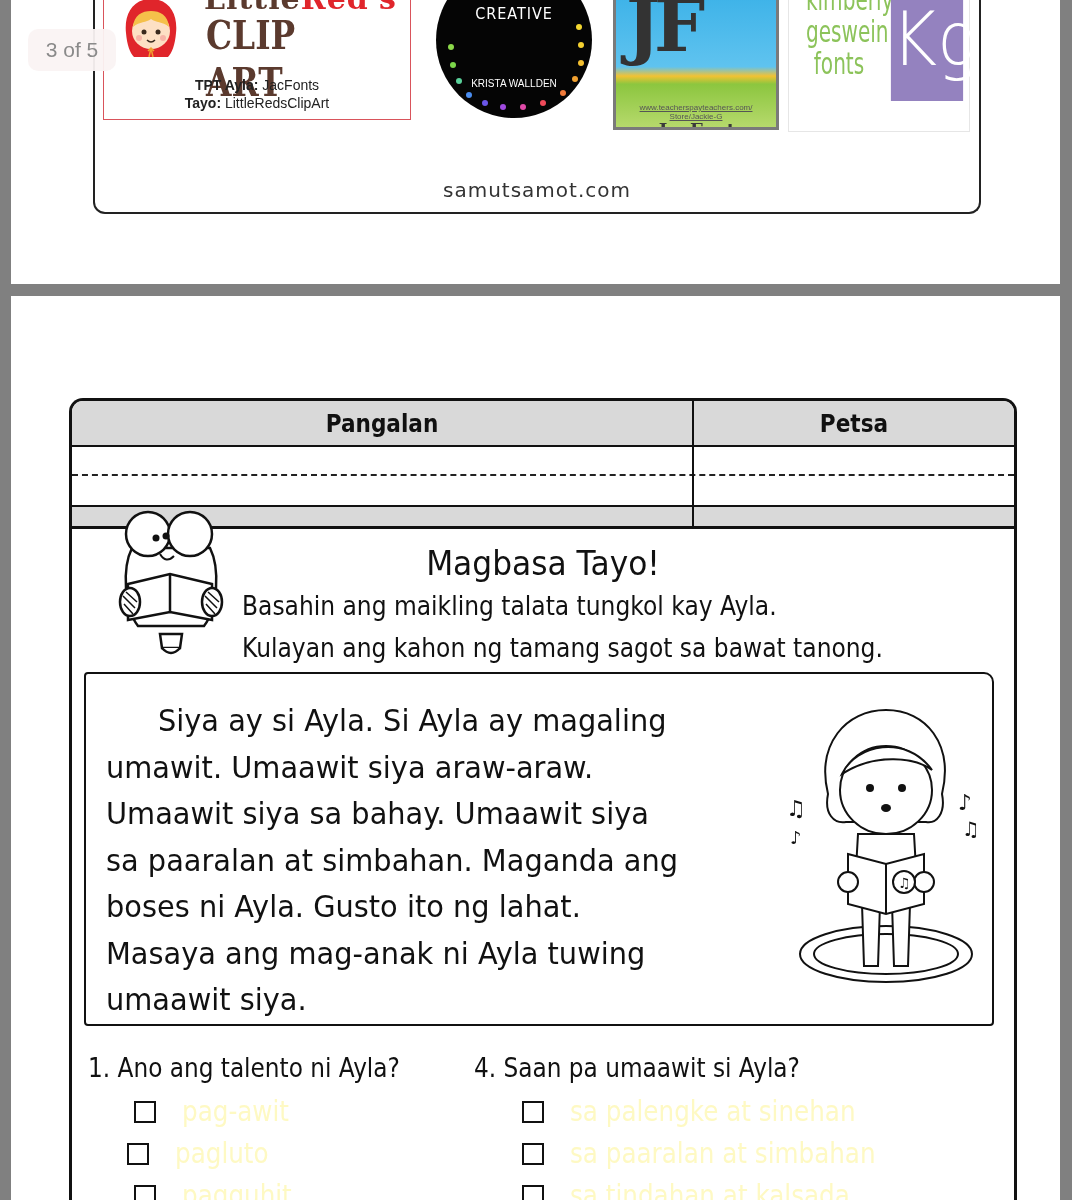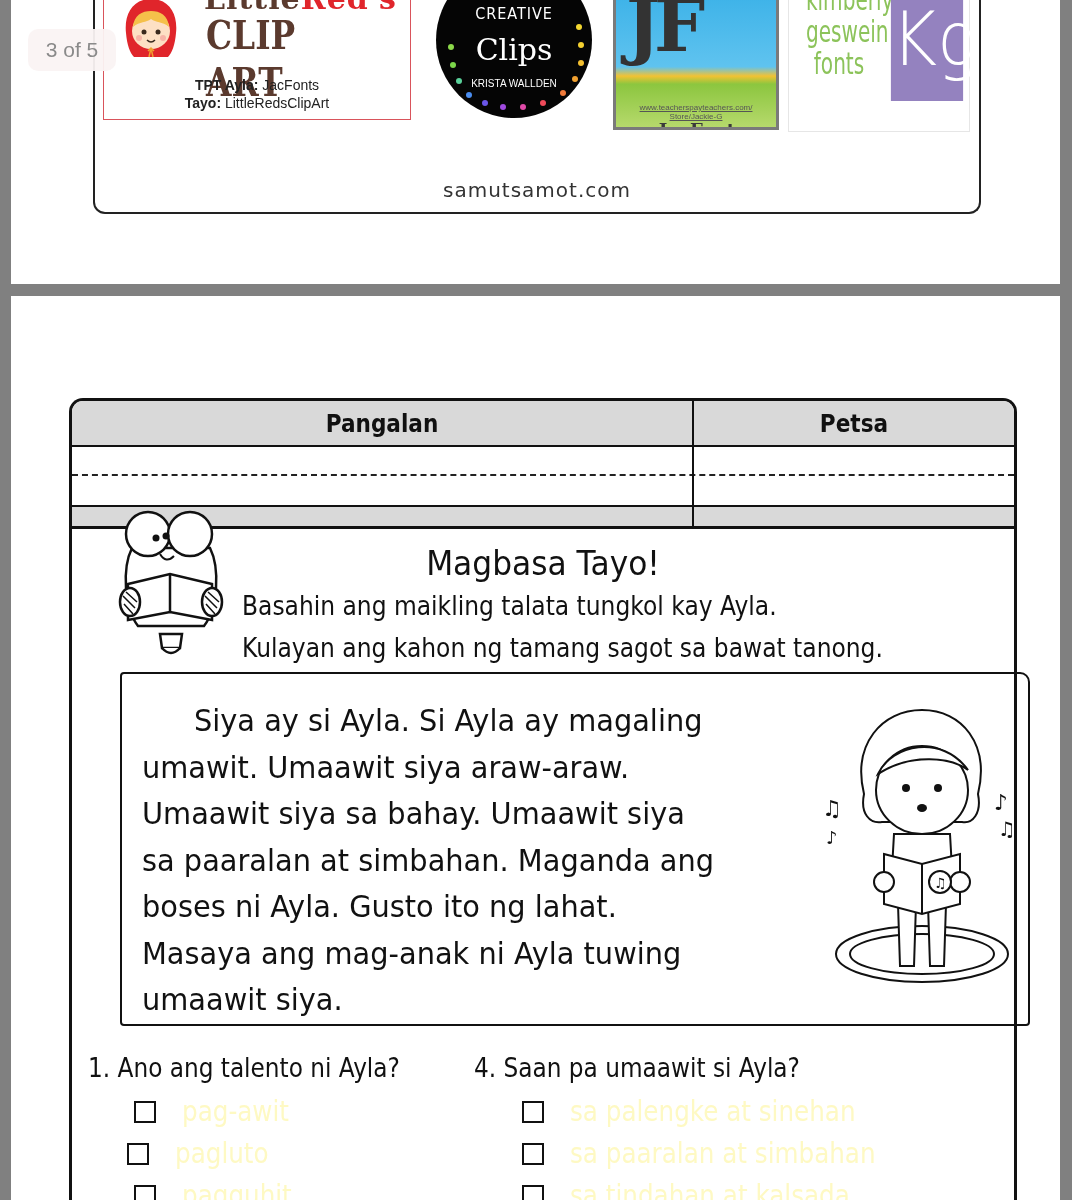--- a/index.html
+++ b/index.html
@@ -39,21 +39,21 @@
   .ws-table{position:absolute;left:69px;top:398px;width:942px;height:128px;border:3px solid #111;border-bottom:none;border-radius:14px 14px 0 0;overflow:hidden;}
   .ws-head{position:absolute;left:0;top:0;width:100%;height:44px;background:#d9d9d9;border-bottom:2px solid #111;padding-left:11px;}
   .ws-head .cell{position:absolute;top:0;height:44px;line-height:46px;text-align:center;font-family:"DejaVu Sans",sans-serif;font-weight:bold;font-size:24px;color:#111;transform:scaleX(0.9);}
   .col-div{position:absolute;left:620px;top:0;width:2px;height:128px;background:#111;}
   .dash{position:absolute;left:0;width:100%;top:73px;border-top:2px dashed #222;}
   .row2-line{position:absolute;left:0;width:100%;top:104px;height:2px;background:#111;}
   .row3{position:absolute;left:0;width:100%;top:106px;height:22px;background:#d9d9d9;}
   .ws-body{position:absolute;left:69px;top:526px;width:942px;height:700px;border-left:3px solid #111;border-right:3px solid #111;border-top:3px solid #111;}
   .ws-title{position:absolute;left:0;width:942px;top:14px;text-align:center;font-family:"DejaVu Sans",sans-serif;font-size:34px;color:#111;transform:scaleX(0.92);}
   .inst{position:absolute;left:170px;font-family:"DejaVu Sans",sans-serif;font-size:26px;color:#111;transform:scaleX(0.9);transform-origin:left;white-space:nowrap;}
-  .story{position:absolute;left:84px;top:672px;width:906px;height:350px;border:2.5px solid #111;border-radius:4px 10px 4px 4px;margin-left:36px;}
+  .story{position:absolute;left:84px;top:672px;width:906px;height:350px;border:2.5px solid #111;border-radius:4px 10px 4px 4px;}
   .story-line{position:absolute;left:20px;font-family:"DejaVu Sans",sans-serif;font-size:31px;color:#111;white-space:nowrap;transform:scaleX(0.93);transform-origin:left;}
   .q{position:absolute;font-family:"DejaVu Sans",sans-serif;font-size:27px;color:#111;white-space:nowrap;transform:scaleX(0.86);transform-origin:left;}
   .opt{position:absolute;display:flex;align-items:center;font-family:"DejaVu Sans",sans-serif;font-size:28px;color:#fef9c3;white-space:nowrap;}
   .opt .box{width:18px;height:18px;border:2.5px solid #111;margin-right:26px;flex:none;}
   .opt .lbl{transform:scaleX(0.88);transform-origin:left;display:inline-block;}
   svg{display:block;}
 </style>
 </head>
 <body>
 
@@ -76,21 +76,20 @@
     <path d="M26 54 L29 51 L32 54 M29 51 L27 60 M29 51 L31 60" stroke="#f0a030" stroke-width="1.5" fill="none"></path>
   </svg>
   <div class="title1"><span style="color:#5b3a2e">Little</span><span>Red's</span></div>
   <div class="title2">CLIP ART</div>
   <div class="line" style="top:86px"><b>TPT Ayla:</b> <span>JacFonts</span></div>
   <div class="line" style="top:104px"><b>Tayo:</b> <span>LittleRedsClipArt</span></div>
 </div>
 
 <div class="cc">
   <div class="t1">CREATIVE</div>
-  <div class="t2">Clips</div>
   <div class="t3">KRISTA WALLDEN</div>
   <span class="dot" style="left:12px;top:82px;background:#8cd94a"></span>
   <span class="dot" style="left:14px;top:100px;background:#7cd64a"></span>
   <span class="dot" style="left:20px;top:116px;background:#5ad19a"></span>
   <span class="dot" style="left:30px;top:130px;background:#4a8df0"></span>
   <span class="dot" style="left:46px;top:138px;background:#6a56e8"></span>
   <span class="dot" style="left:64px;top:142px;background:#a04ae0"></span>
   <span class="dot" style="left:84px;top:142px;background:#e04aa8"></span>
   <span class="dot" style="left:104px;top:138px;background:#f04a5a"></span>
   <span class="dot" style="left:124px;top:128px;background:#f07a3a"></span>

